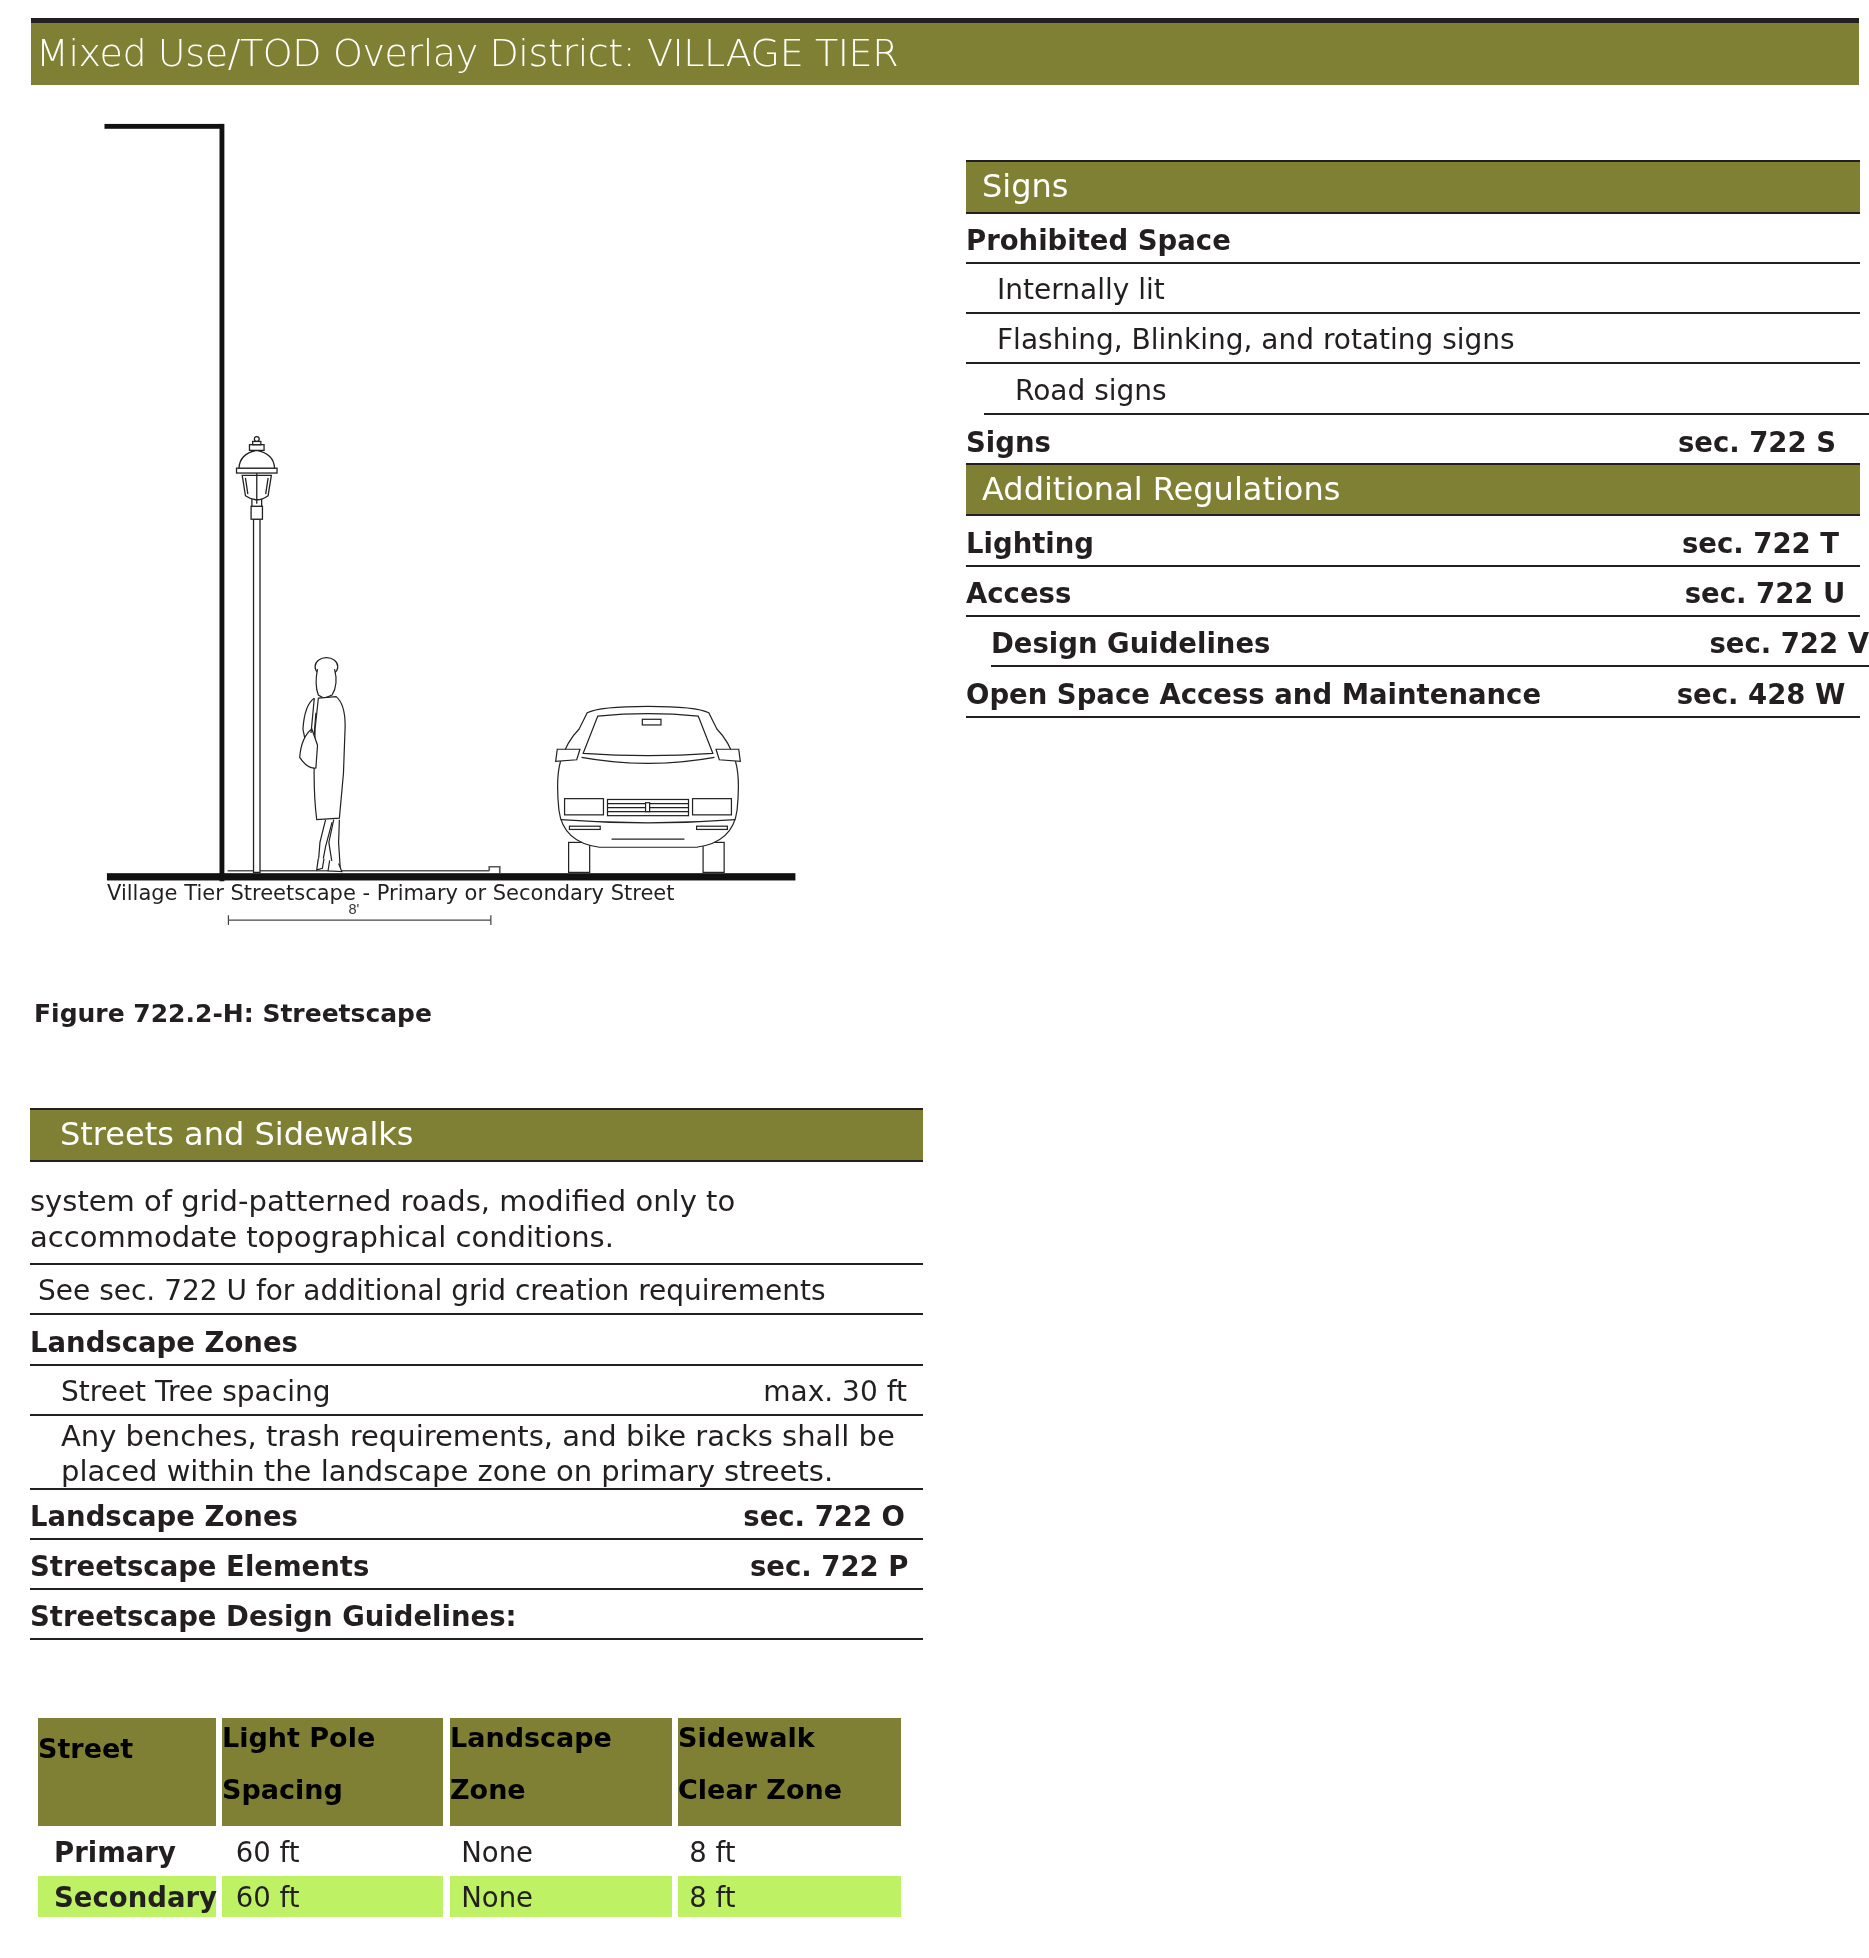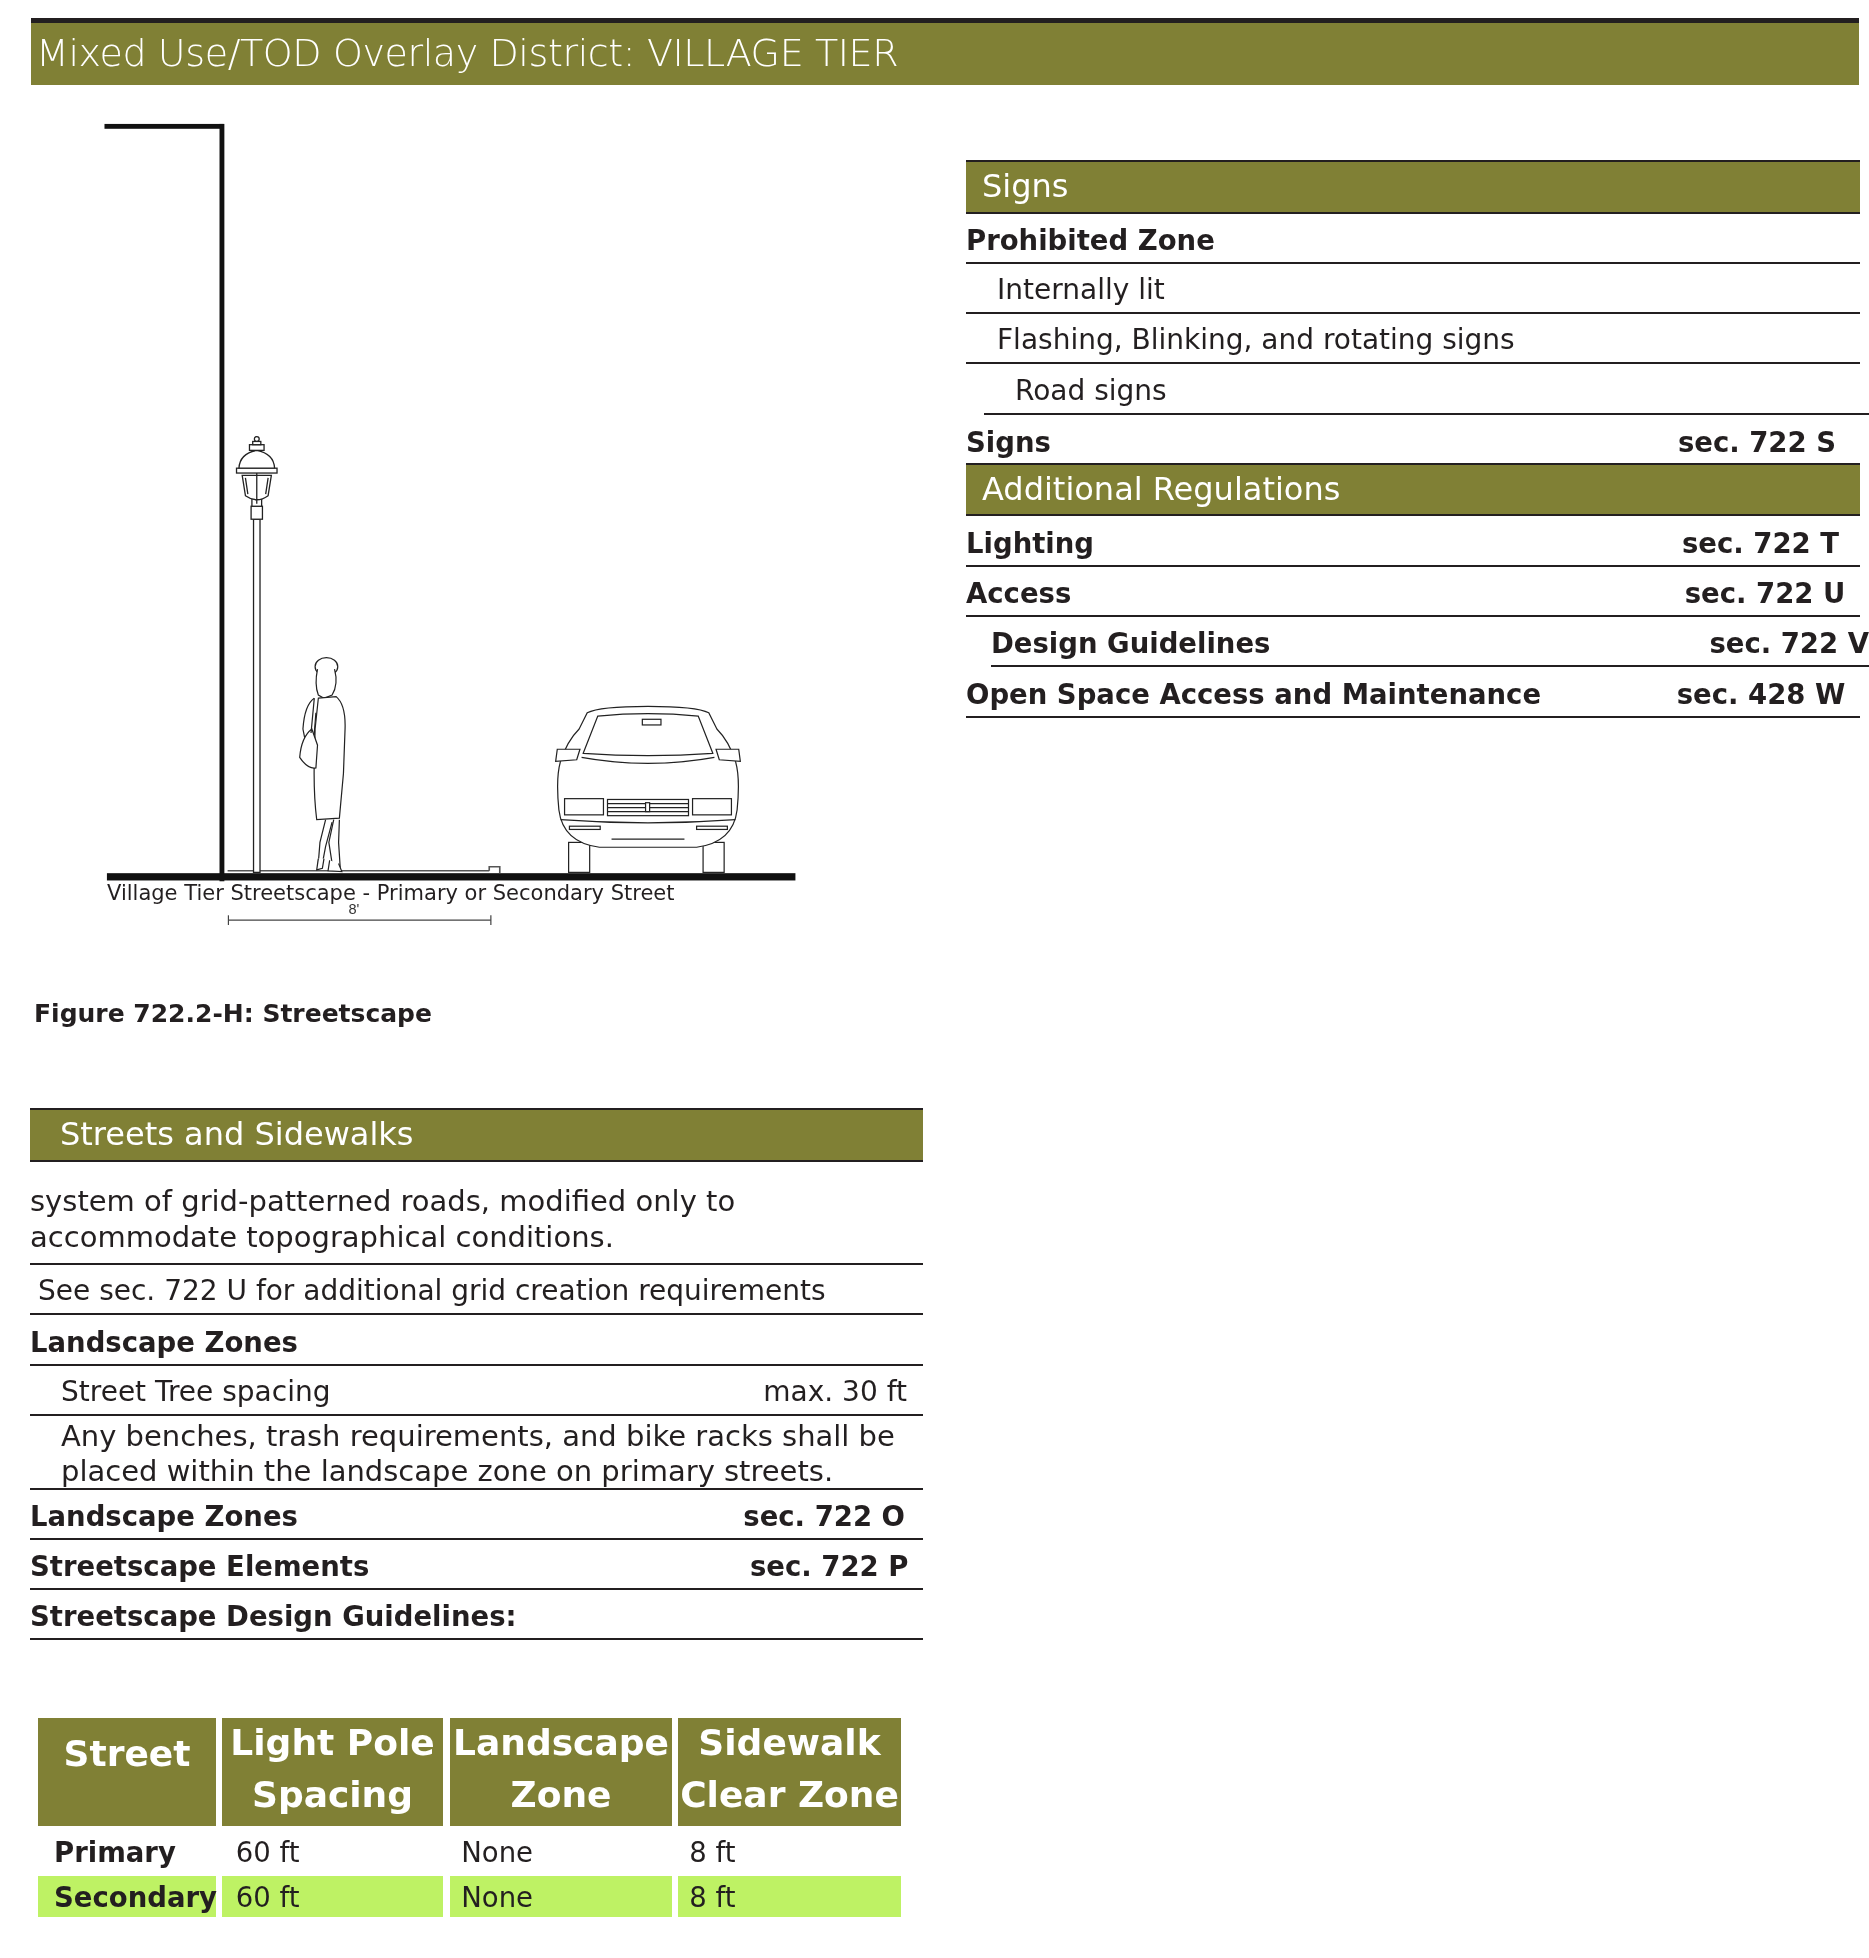--- a/index.html
+++ b/index.html
@@ -23,21 +23,21 @@
 
   .para { position:absolute; font-size:29px; line-height:36px; white-space:nowrap; }
 
   
   #figure { position:absolute; left:0; top:0; width:891px; height:1053px; }
   #caption { left:107px; top:881px; font-size:21px; white-space:nowrap; }
   #figure-label { left:34px; top:999px; font-size:25px; font-weight:bold; white-space:nowrap; }
 
   
   .tcell { position:absolute; box-sizing:border-box; }
-  .th { background:#808035; color:#ffffff; font-weight:bold; font-size:36px; text-align:center; }
+  .th { background:#808035; color:#000000; font-weight:bold; font-size:27px; text-align:left; }
   .th .l1, .th .l2 { position:absolute; left:0; right:0; white-space:nowrap; }
   .td { font-size:27.5px; white-space:nowrap; }
   .td span { position:absolute; left:16px; top:50%; transform:translateY(-50%); }
   .td.bold { font-weight:bold; }
   .td.alt { background:#bef264; }
 </style>
 </head>
 <body>
 
 <div class="abs" id="title-rule"></div>
@@ -114,21 +114,21 @@
   <text x="437" y="1128" font-size="18" fill="#333" text-anchor="middle" font-family="Liberation Sans, sans-serif">8'</text>
 </svg>
 
 <div class="abs" id="caption">Village Tier Streetscape - Primary or Secondary Street</div>
 <div class="abs" id="figure-label">Figure 722.2-H: Streetscape</div>
 
 <div class="sec-header" style="left:966px; top:160px; width:894px; height:54px;">
   <span>Signs</span>
 </div>
 <div class="row" style="left:966px; top:214px; width:894px; height:50px;">
-  <span class="lbl bold">Prohibited Zone</span>
+  <span class="lbl bold">Prohibited Space</span>
 </div>
 <div class="row" style="left:966px; top:264px; width:894px; height:50px;">
   <span class="lbl indent">Internally lit</span>
 </div>
 <div class="row" style="left:966px; top:314px; width:894px; height:50px;">
   <span class="lbl indent">Flashing, Blinking, and rotating signs</span>
 </div>
 <div class="row" style="left:984px; top:365px; width:894px; height:50px;">
   <span class="lbl indent">Road signs</span>
 </div>

